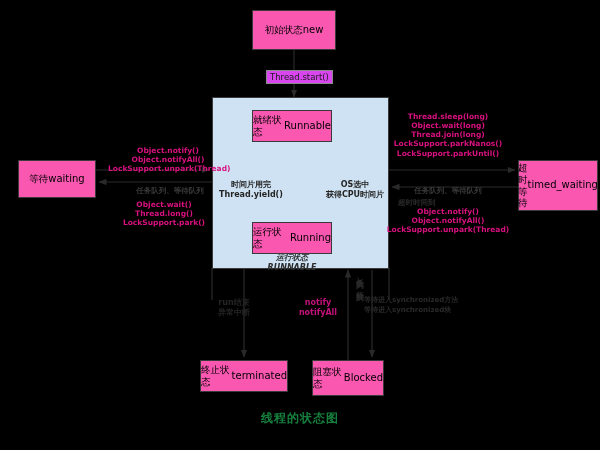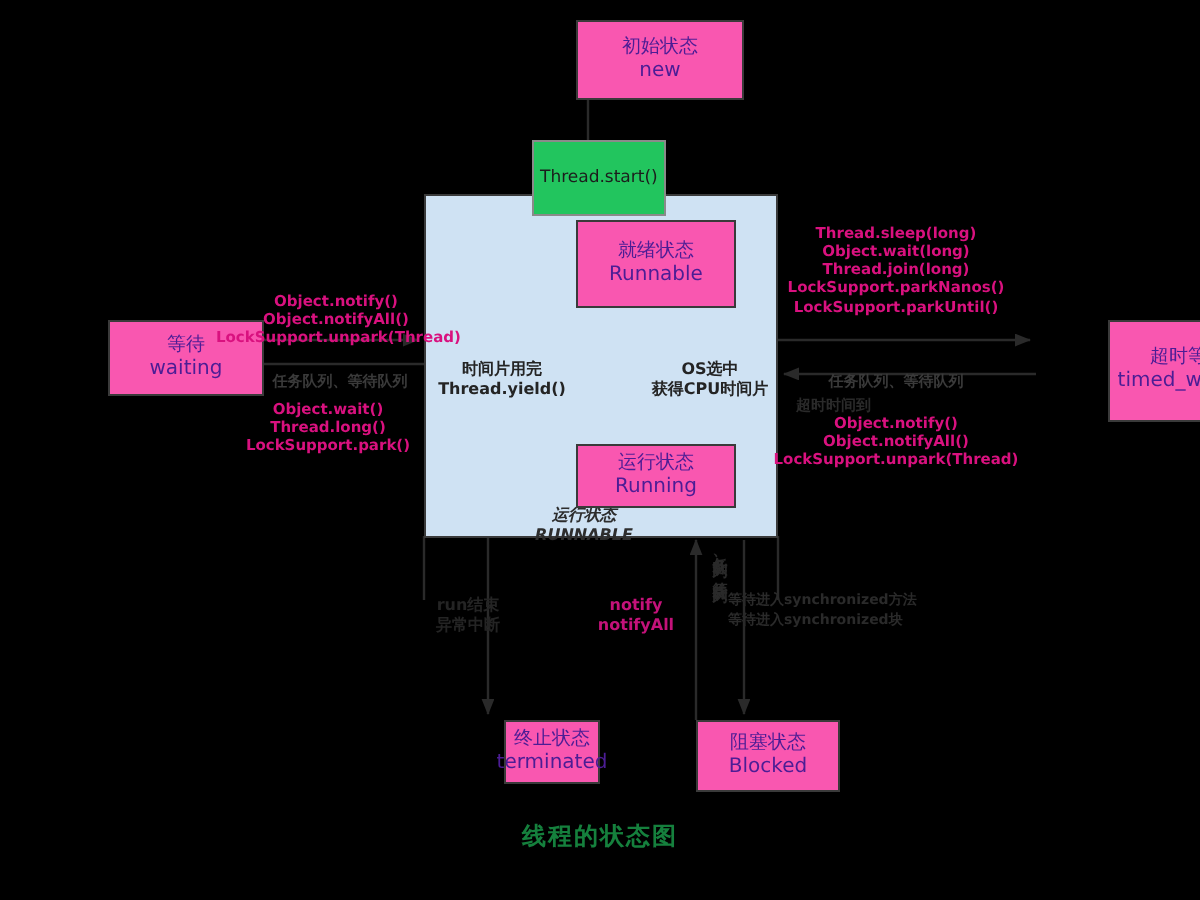--- a/index.html
+++ b/index.html
@@ -5,44 +5,44 @@
   html,body{margin:0;padding:0;background:#000;}
   body{
     width:600px;height:450px;position:relative;overflow:hidden;
     font-family:"DejaVu Sans","Liberation Sans",sans-serif;
     color:#2b2b2b;
   }
   #canvas{position:absolute;left:0;top:0;width:600px;height:450px;}
   .node{
     position:absolute;box-sizing:border-box;
     background:#f957b0;border:1px solid #3a3a3a;
-    display:flex;flex-direction:column;align-items:center;justify-content:center;
-    color:#4c1d95;line-height:1.25;margin-left:36px;
+    display:flex;flex-direction:row;align-items:center;justify-content:center;
+    color:#000000;line-height:1.25;
   }
   .node .cn{font-size:9.5px;}
   .node .en{font-size:10px;}
   #runnable-group{
     position:absolute;box-sizing:border-box;
     background:#cfe2f3;border:1px solid #3a3a3a;
   }
   #node-new{left:252px;top:10px;width:84px;height:40px;}
-  #node-runnable{left:252px;top:110px;width:80px;height:44px;}
+  #node-runnable{left:252px;top:110px;width:80px;height:32px;}
   #node-running{left:252px;top:222px;width:80px;height:32px;}
   #node-waiting{left:18px;top:160px;width:78px;height:38px;}
   #node-timed{left:518px;top:160px;width:80px;height:51px;}
-  #node-terminated{left:216px;top:360px;width:48px;height:32px;align-items:center;}
+  #node-terminated{left:200px;top:360px;width:88px;height:32px;align-items:center;}
   #node-blocked{left:312px;top:360px;width:72px;height:36px;}
 
   .lbl{position:absolute;white-space:pre;line-height:1.22;}
   .lbl-pink{color:#d9117f;font-weight:bold;font-size:7.5px;text-align:center;}
   .lbl-dark{color:#242424;font-weight:bold;font-size:8px;text-align:center;}
 
   #lbl-thread-start{
-    left:266px;top:70px;background:#22c55e;border:1px solid #8a8a8a;
-    color:#1c1c1c;font-size:8.5px;padding:13px 3px;font-weight:normal;
+    left:266px;top:70px;background:#d946ef;border:1px solid #8a8a8a;
+    color:#1c1c1c;font-size:8.5px;padding:1px 3px;font-weight:normal;
   }
   #lbl-runnable-tag{
     left:230px;top:253px;width:124px;text-align:center;
     font-style:italic;font-weight:bold;font-size:8px;color:#2d2d2d;
   }
   #lbl-yield{left:196px;top:180px;width:110px;}
   #lbl-oscpu{left:312px;top:180px;width:86px;}
 
   #lbl-w-top{left:108px;top:146px;width:120px;}
   #lbl-w-mid{left:122px;top:186px;width:96px;color:#3a3a3a;font-size:7.5px;font-weight:bold;text-align:center;}

